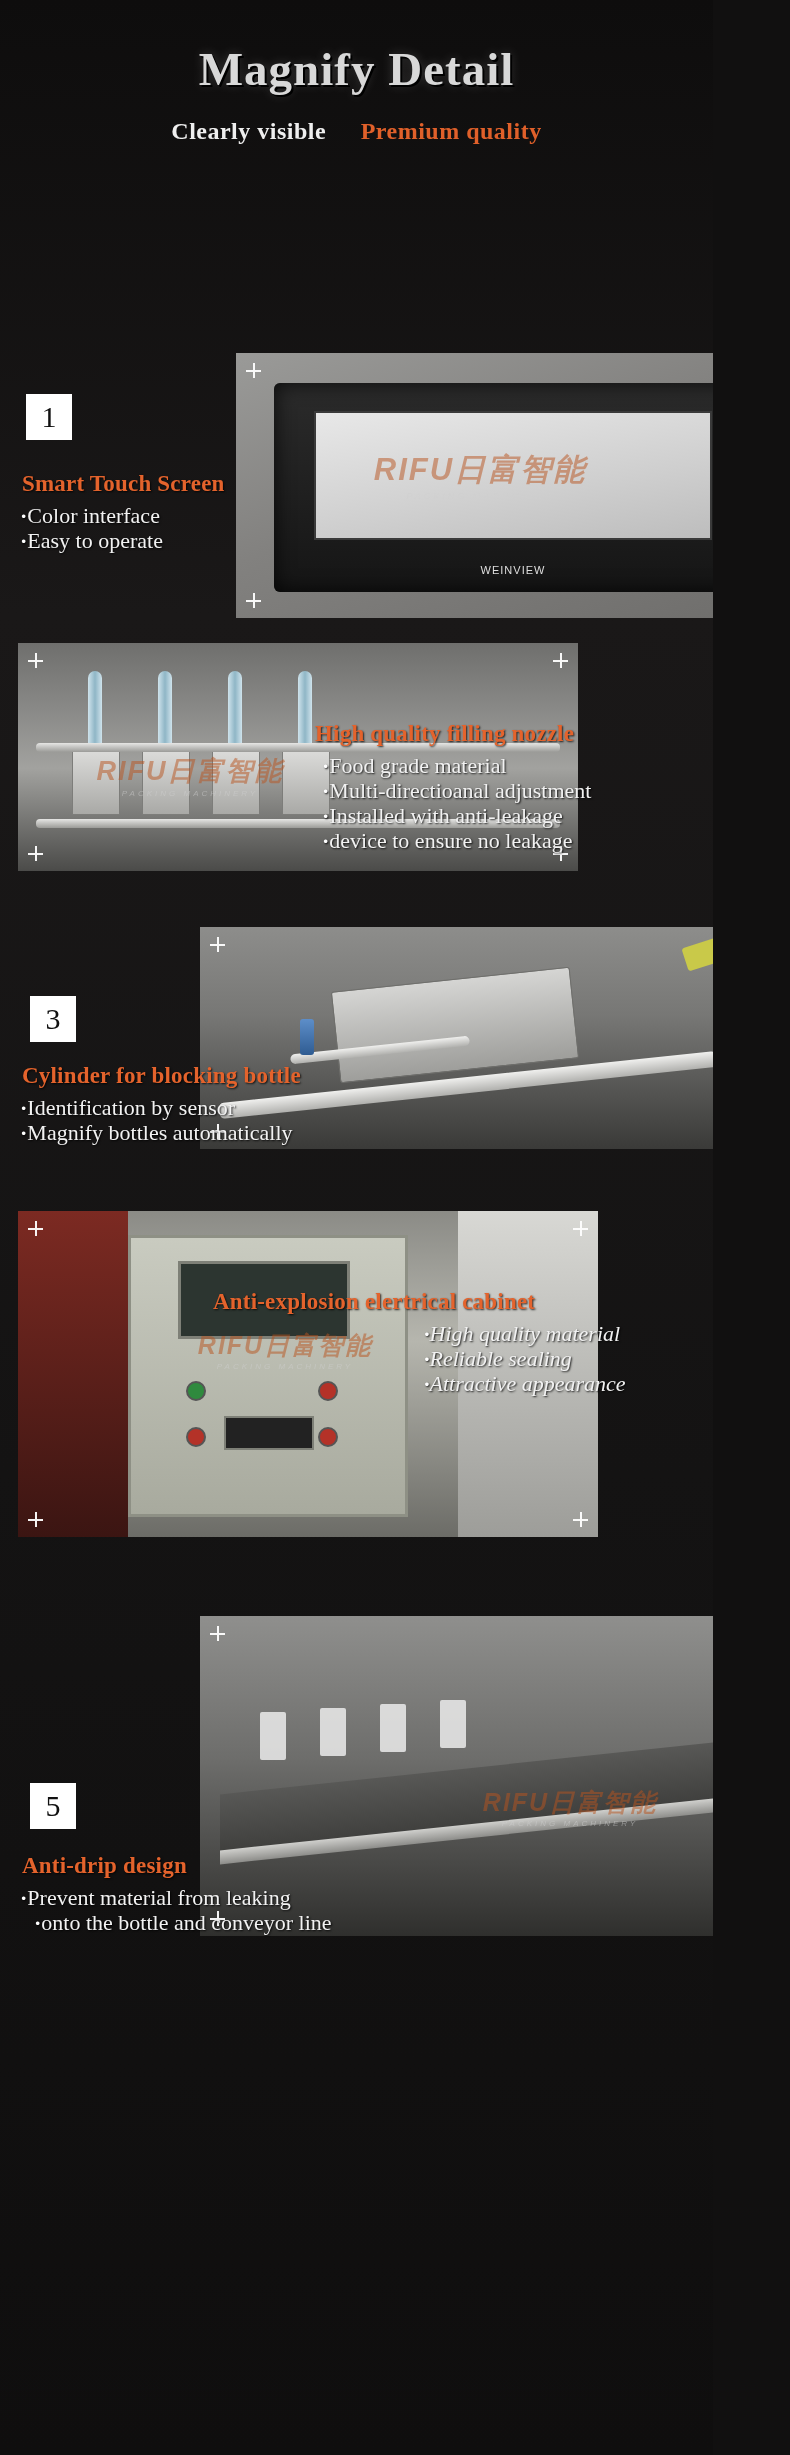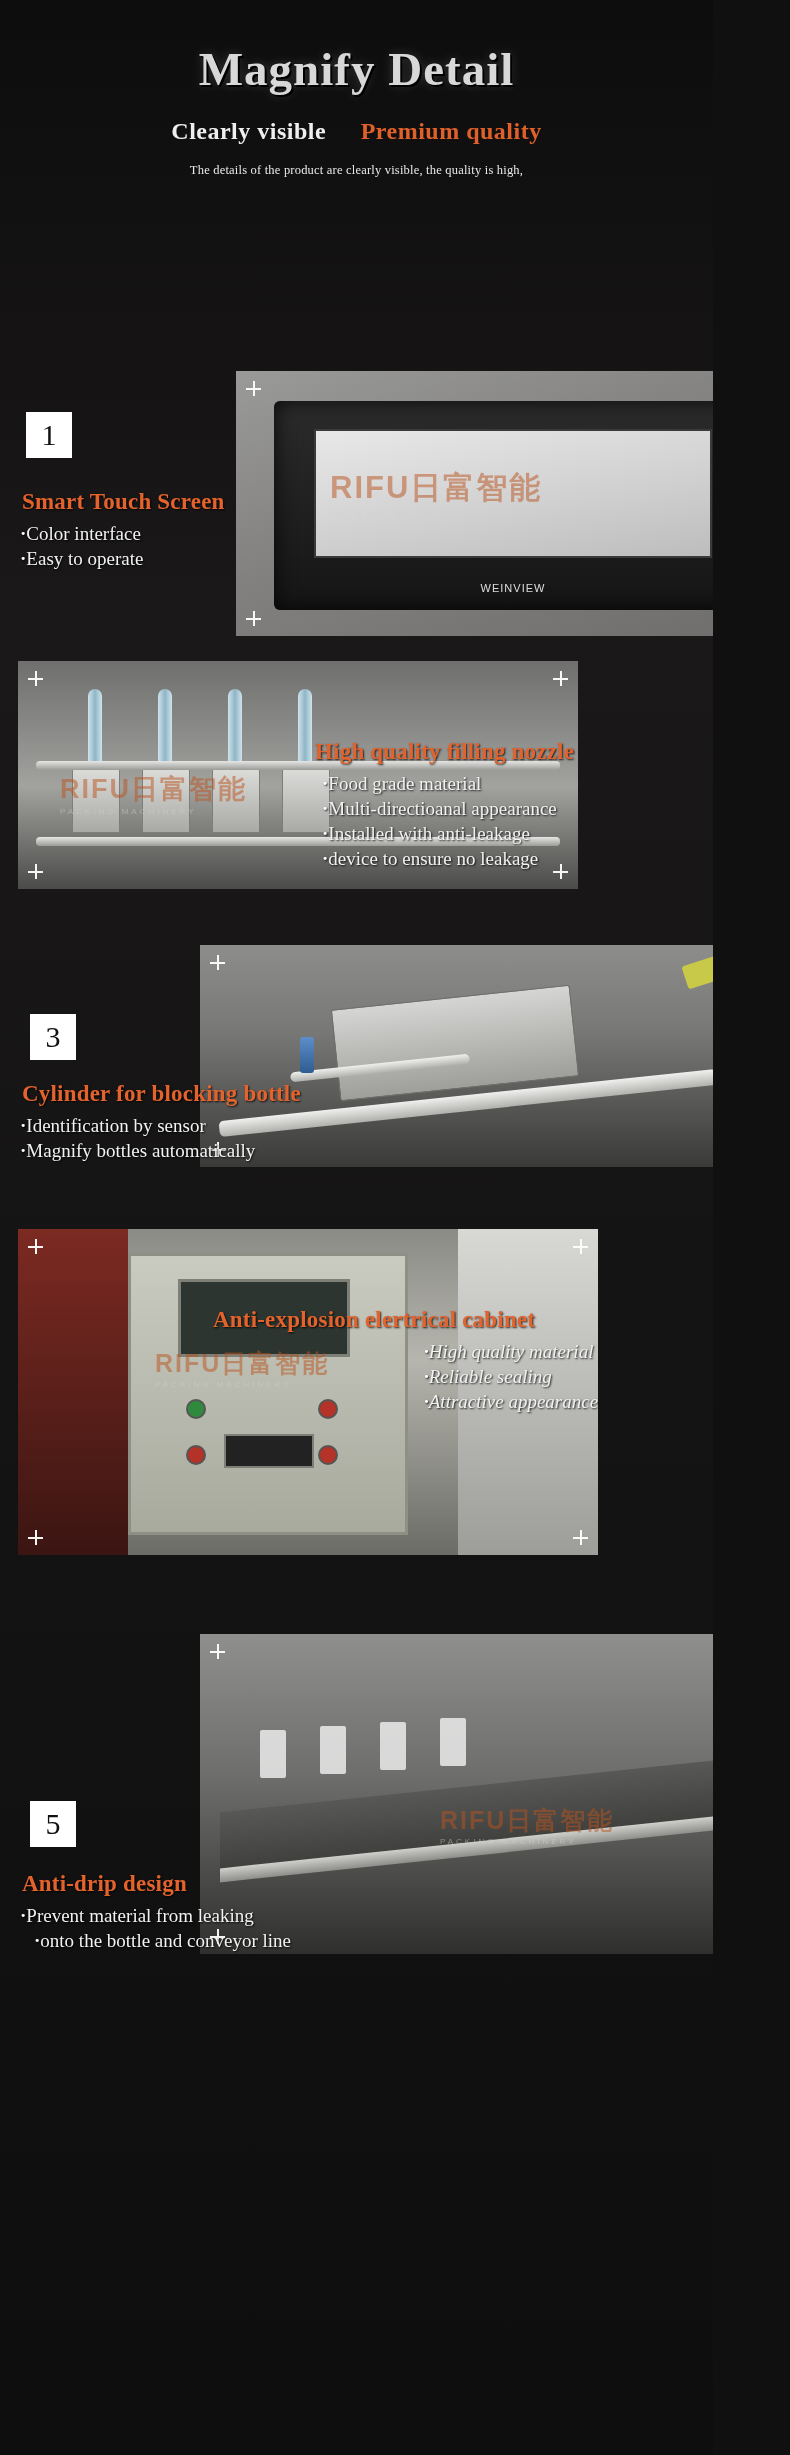--- a/index.html
+++ b/index.html
@@ -86,33 +86,34 @@
     color: #e4632c;
     font-size: 23px;
     font-weight: bold;
     letter-spacing: 0.2px;
     text-shadow: 1px 1px 2px rgba(0,0,0,.8);
     white-space: nowrap;
   }
   .bullets {
     position: absolute;
     color: #f2f2f2;
-    font-size: 19px;
+    font-size: 22px;
     line-height: 25px;
     text-shadow: 1px 1px 2px rgba(0,0,0,.85);
   }
   .bullets li { list-style: none; white-space: nowrap; }
   .bullets li:before { content: "\00b7 "; color: #fff; font-weight: bold; }
 
   
   .wm {
     position: absolute;
-    text-align: left;
+    text-align: center;
     pointer-events: none;
     opacity: .5;
+    font-style: italic;
   }
   .wm .wm1 {
     font-family: "Liberation Sans", sans-serif;
     font-weight: bold;
     color: #b9541f;
     letter-spacing: 2px;
   }
   .wm .wm2 {
     font-family: "Liberation Sans", sans-serif;
     color: #cfcfcf;
@@ -194,21 +195,20 @@
 
 <div class="page">
 
   <div class="header">
     <div class="main-title">Magnify Detail</div>
     <div class="sub-row">
       <span class="sub-left">Clearly visible</span>
       <span class="sub-right">Premium quality</span>
     </div>
     <div class="desc">
-      <div>The details of the product are clearly visible, the quality is high,</div>
     </div>
   </div>
 
   <div class="block">
     <div class="photo p1-bg" style="left:236px; top:192px; width:554px; height:265px;">
       <div class="ph-inner">
         <div class="p1-bezel">
           <div class="p1-screen"></div>
           <div class="p1-brand">WEINVIEW</div>
         </div>
@@ -254,21 +254,21 @@
 
     <div class="wm" style="left:60px; top:592px; width:260px;">
       <div class="wm1" style="font-size:27px;">RIFU日富智能</div>
       <div class="wm2" style="font-size:8px;">PACKING MACHINERY</div>
     </div>
 
     <div class="num-badge" style="left:718px; top:485px;">2</div>
     <div class="cap-title" style="left:315px; top:560px;">High quality filling nozzle</div>
     <ul class="bullets" style="left:322px; top:592px;">
       <li>Food grade material</li>
-      <li>Multi-directioanal appearance</li>
+      <li>Multi-directioanal adjustment</li>
       <li>Installed with anti-leakage</li>
       <li style="list-style:none;">device to ensure no leakage</li>
     </ul>
   </div>
 
   <div class="block">
     <div class="photo p3-bg" style="left:200px; top:766px; width:556px; height:222px;">
       <div class="ph-inner">
         <div class="p3-body" style="left:135px; top:52px; width:240px; height:92px;"></div>
         <div class="p3-rod" style="left:90px; top:118px; width:180px;"></div>

